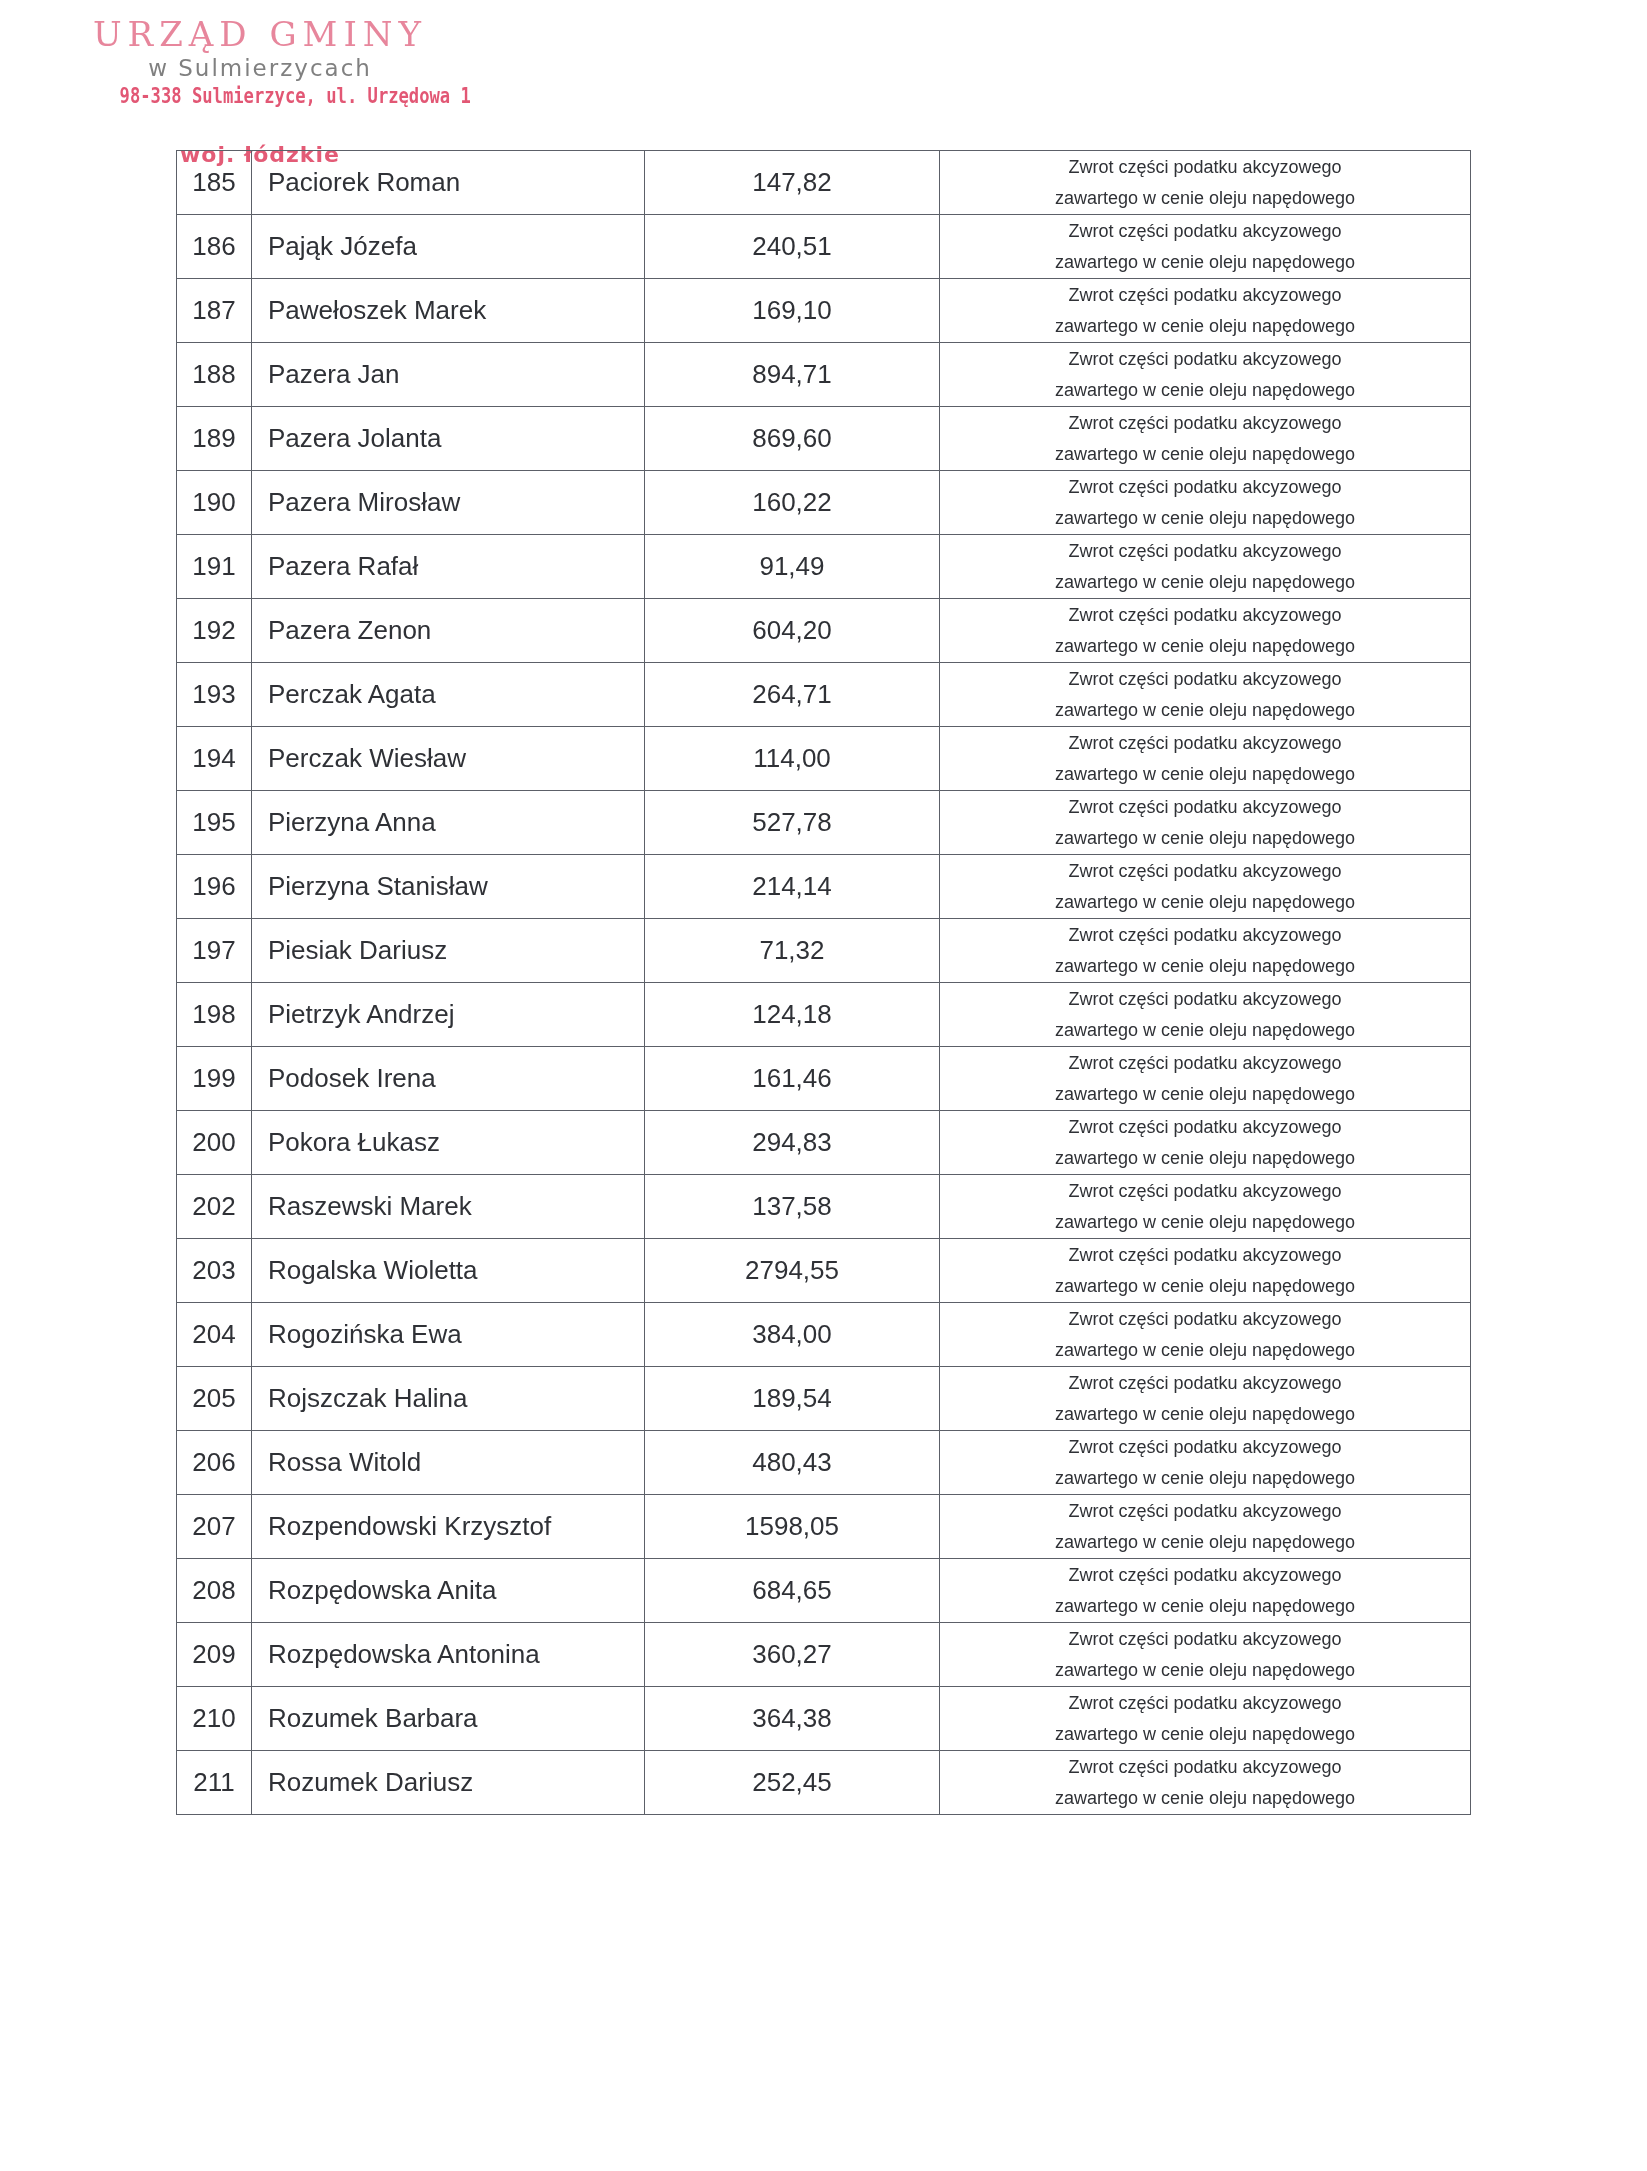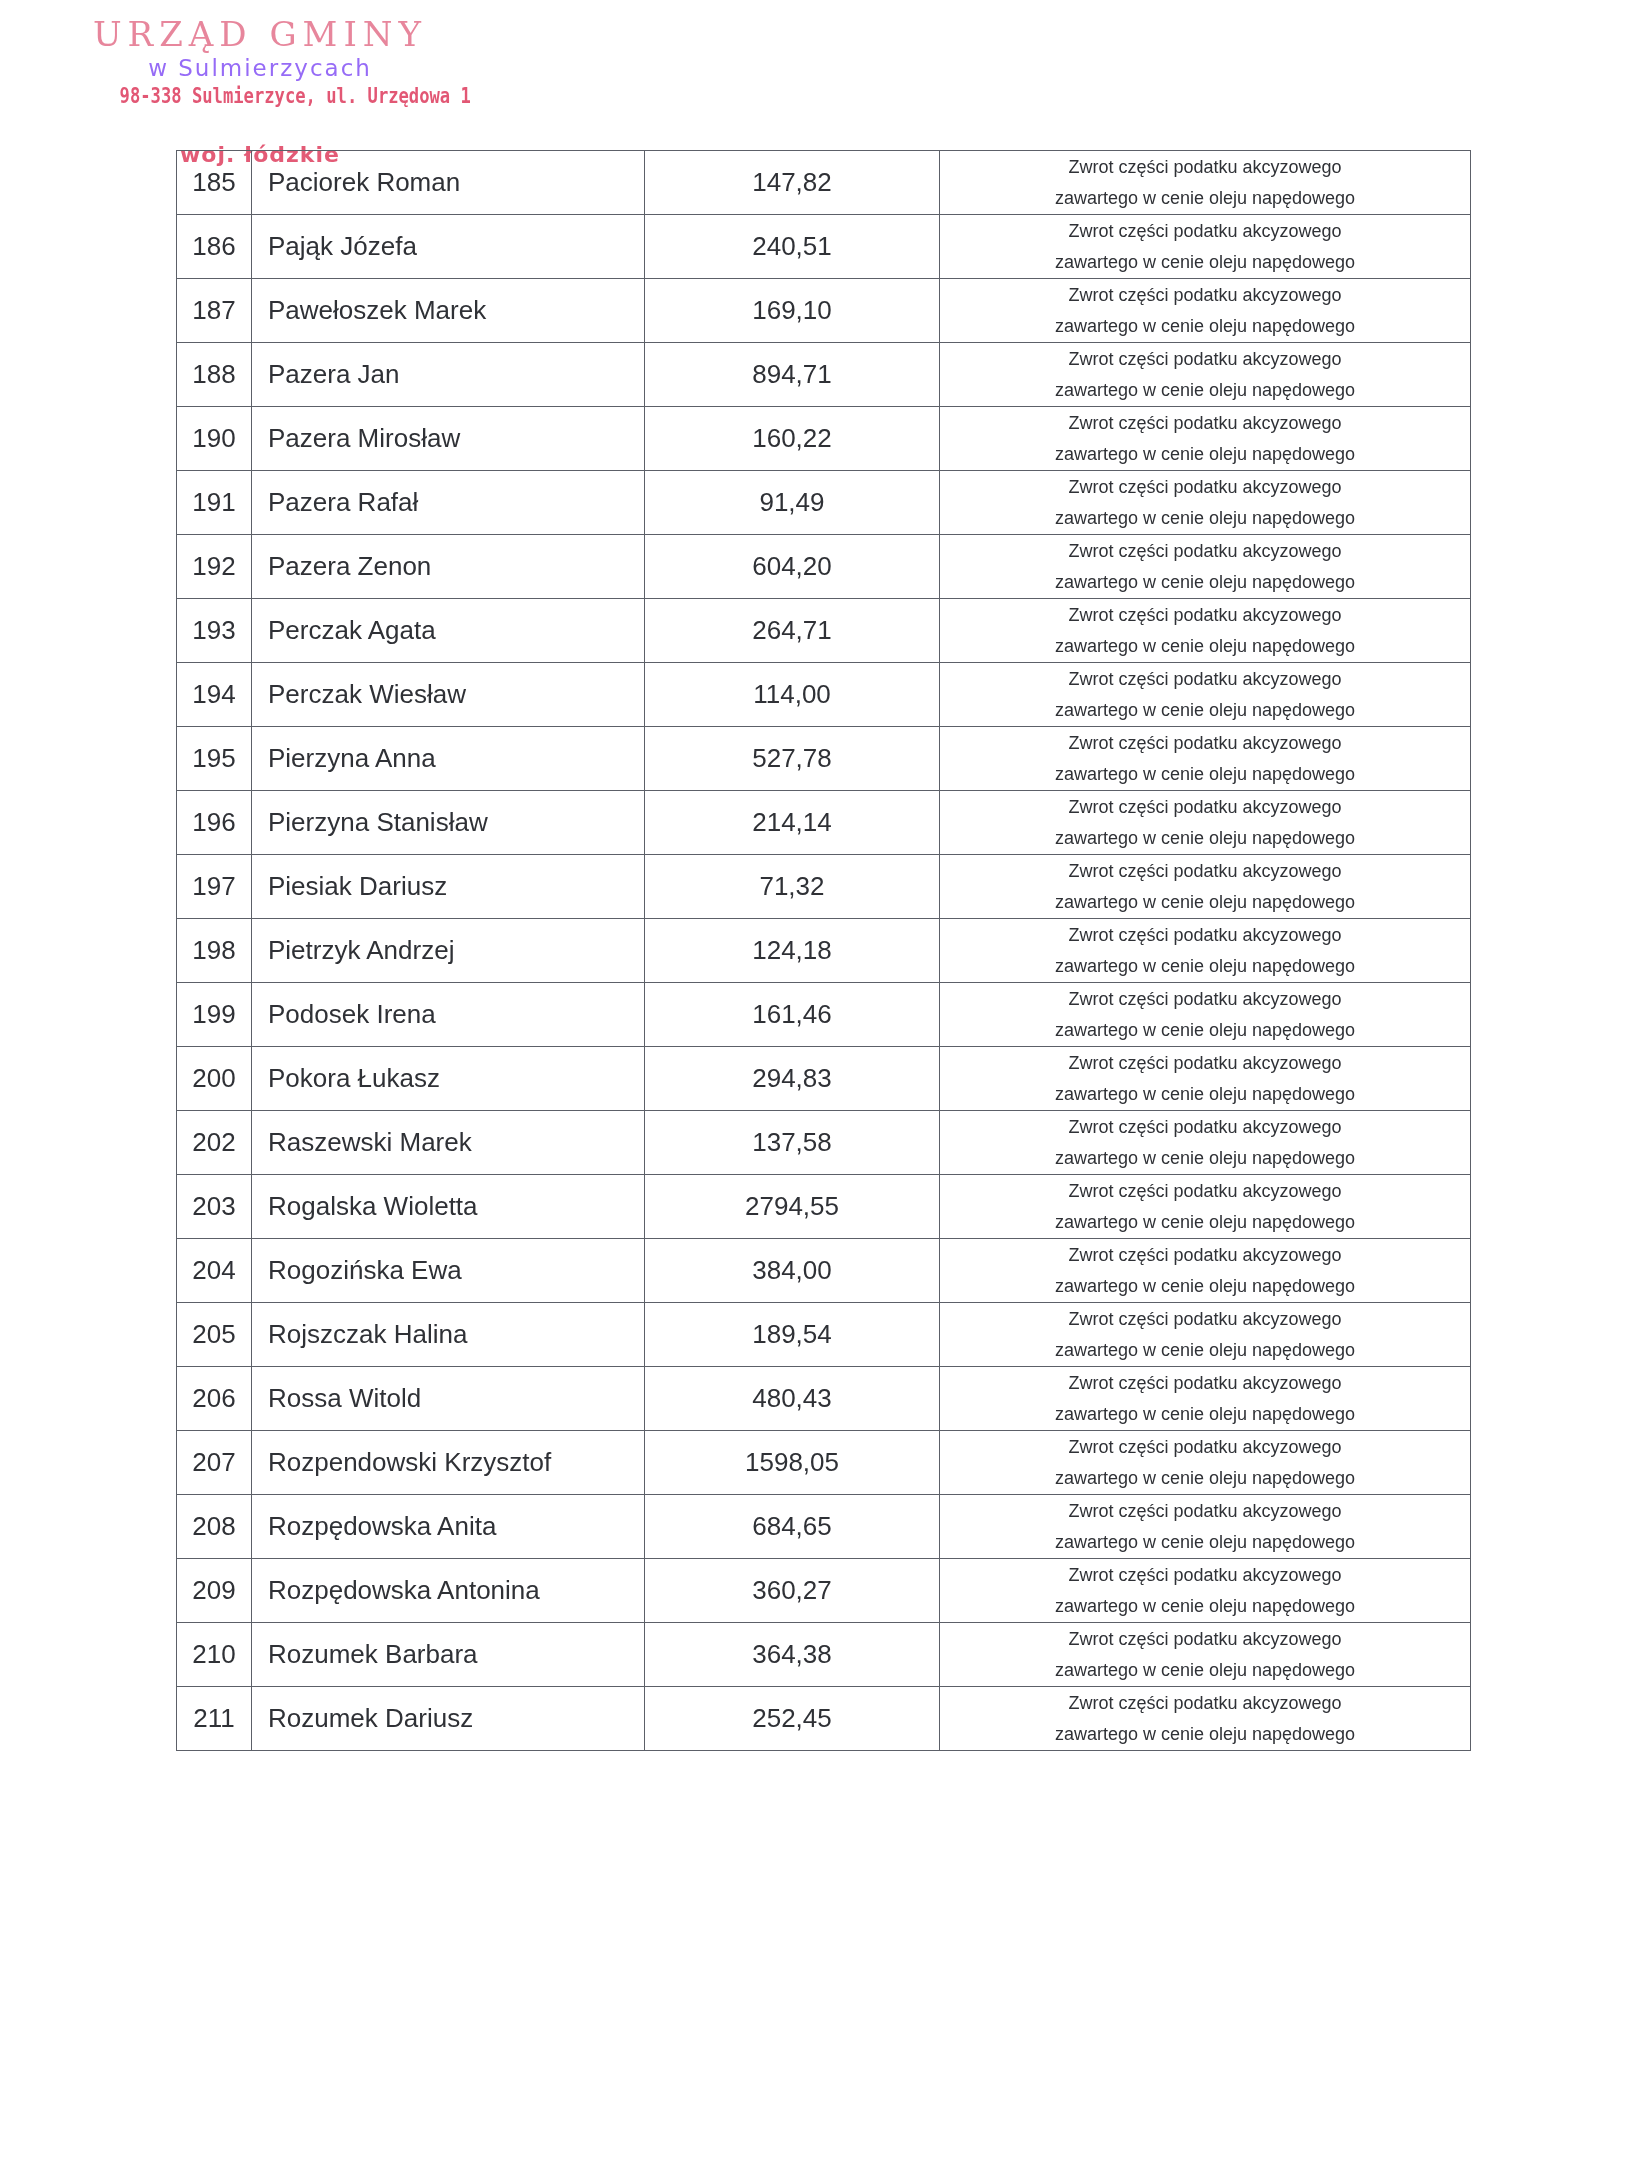--- a/index.html
+++ b/index.html
@@ -30,21 +30,21 @@
     letter-spacing: 6px;
     line-height: 40px;
     font-weight: normal;
     color: #e57a92;
   }
   .stamp .l2 {
     font-family: "DejaVu Sans", sans-serif;
     font-size: 23px;
     letter-spacing: 2px;
     line-height: 28px;
-    color: #8b5cf6;
+    color: #737373;
   }
   .stamp .l3 {
     font-family: "DejaVu Sans Mono", "Liberation Mono", monospace;
     font-size: 22px;
     line-height: 28px;
     font-weight: bold;
     transform: scaleX(0.78);
     transform-origin: center;
     white-space: nowrap;
     color: #df4566;
@@ -141,20 +141,29 @@
       <tr>
         <td class="c-no">188</td>
         <td class="c-name">Pazera Jan</td>
         <td class="c-amt">894,71</td>
         <td class="c-desc">
           <span>Zwrot części podatku akcyzowego</span>
           <span>zawartego w cenie oleju napędowego</span>
         </td>
       </tr>
       <tr>
+        <td class="c-no">189</td>
+        <td class="c-name">Pazera Jolanta</td>
+        <td class="c-amt">869,60</td>
+        <td class="c-desc">
+          <span>Zwrot części podatku akcyzowego</span>
+          <span>zawartego w cenie oleju napędowego</span>
+        </td>
+      </tr>
+      <tr>
         <td class="c-no">190</td>
         <td class="c-name">Pazera Mirosław</td>
         <td class="c-amt">160,22</td>
         <td class="c-desc">
           <span>Zwrot części podatku akcyzowego</span>
           <span>zawartego w cenie oleju napędowego</span>
         </td>
       </tr>
       <tr>
         <td class="c-no">191</td>

